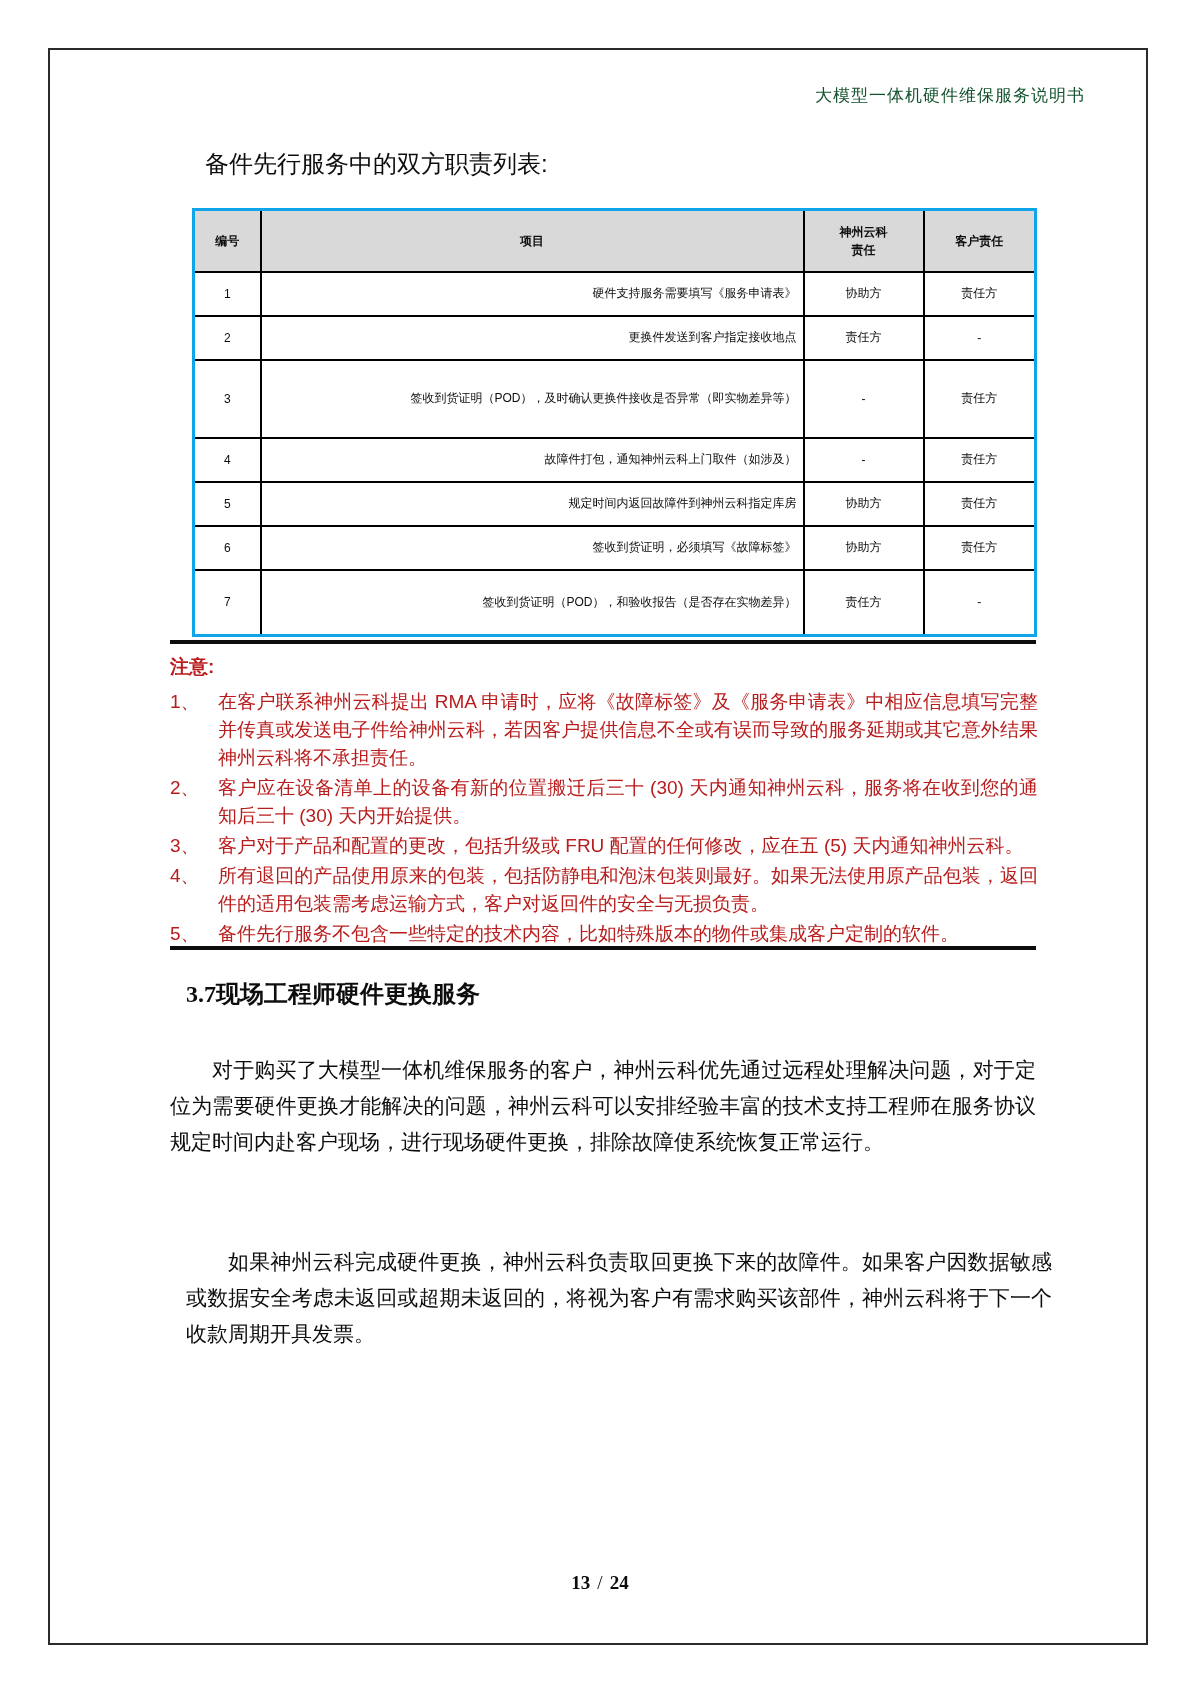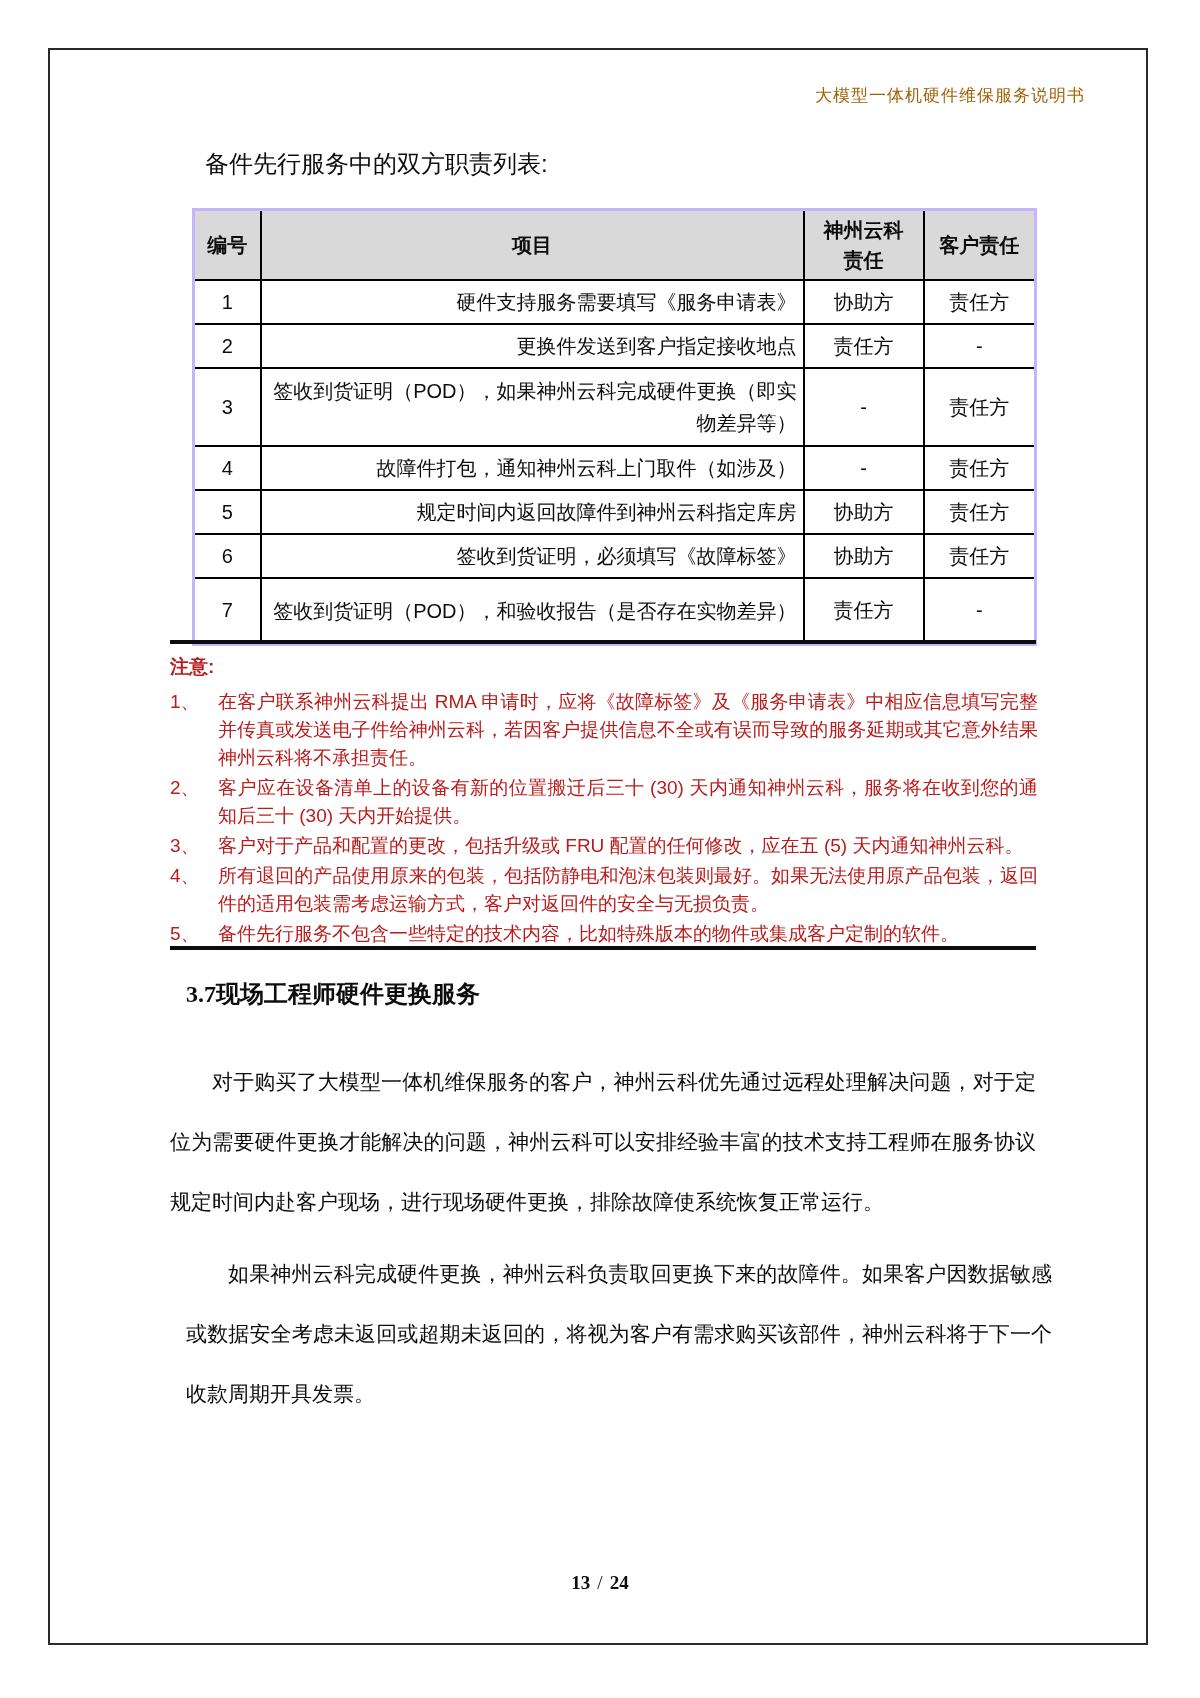--- a/index.html
+++ b/index.html
@@ -22,39 +22,39 @@
     border: 2px solid #2b2b2b;
     box-sizing: border-box;
   }
   .header-title {
     position: absolute;
     top: 84px;
     right: 115px;
     font-family: "Liberation Serif", serif;
     font-size: 17px;
     letter-spacing: 1px;
-    color: #a16207;
+    color: #14532d;
   }
   .intro-text {
     position: absolute;
     top: 148px;
     left: 205px;
     font-size: 24px;
     color: #0d0d0d;
   }
   table.resp-table {
     position: absolute;
     top: 208px;
     left: 192px;
     width: 842px;
     border-collapse: collapse;
     table-layout: fixed;
-    font-size: 20px;
-    color: #0d0d0d;
-    border: 3px solid #c4b5fd;
+    font-size: 12px;
+    color: #0d0d0d;
+    border: 3px solid #0ea5e9;
   }
   table.resp-table th, table.resp-table td {
     border: 2px solid #000000;
     vertical-align: middle;
     padding: 4px 6px;
     box-sizing: border-box;
   }
   table.resp-table th {
     background: #d9d9d9;
     font-weight: bold;
@@ -117,21 +117,21 @@
   .section-title {
     font-size: 24px;
     font-weight: bold;
     color: #0d0d0d;
   }
   .body-paragraph {
     position: absolute;
     left: 170px;
     width: 866px;
     font-size: 21px;
-    line-height: 60px;
+    line-height: 36px;
     text-indent: 2em;
     text-align: justify;
     color: #0d0d0d;
     margin: 0;
   }
   .para-1 { top: 1052px; }
   .para-2 { top: 1244px; margin-left: 16px; }
   .page-footer {
     position: absolute;
     top: 1572px;
@@ -180,21 +180,21 @@
       <td class="c-customer">责任方</td>
     </tr>
     <tr class="h44">
       <td class="c-no">2</td>
       <td class="c-item">更换件发送到客户指定接收地点</td>
       <td class="c-vendor">责任方</td>
       <td class="c-customer">-</td>
     </tr>
     <tr class="h78">
       <td class="c-no">3</td>
-      <td class="c-item">签收到货证明（POD），如果神州云科完成硬件更换（即实物差异等）</td>
+      <td class="c-item">签收到货证明（POD），及时确认更换件接收是否异常（即实物差异等）</td>
       <td class="c-vendor">-</td>
       <td class="c-customer">责任方</td>
     </tr>
     <tr class="h44">
       <td class="c-no">4</td>
       <td class="c-item">故障件打包，通知神州云科上门取件（如涉及）</td>
       <td class="c-vendor">-</td>
       <td class="c-customer">责任方</td>
     </tr>
     <tr class="h44">

